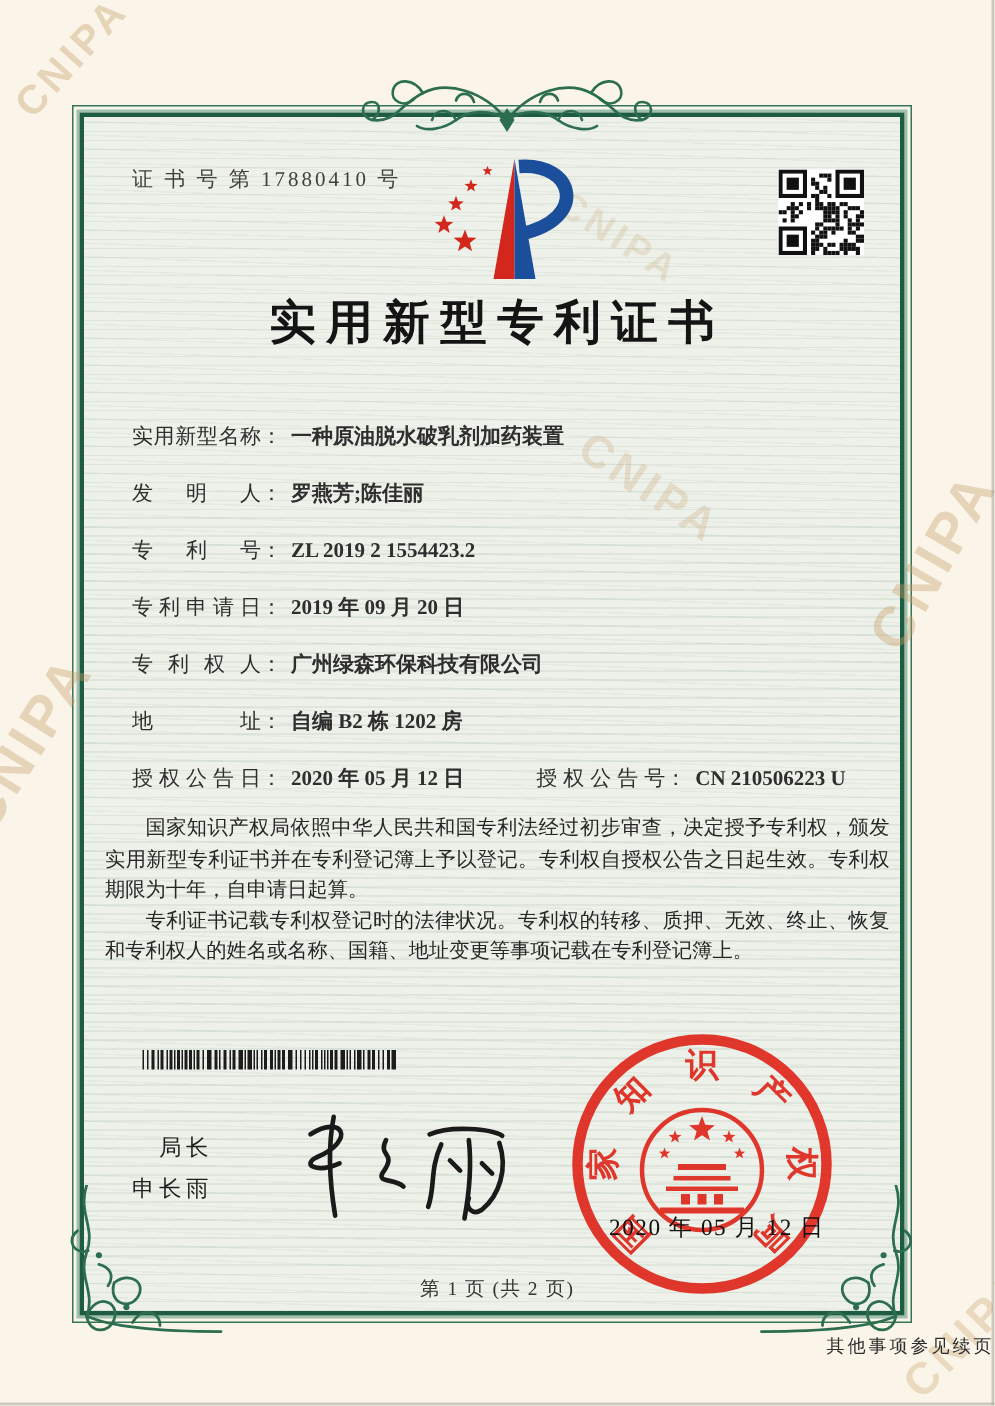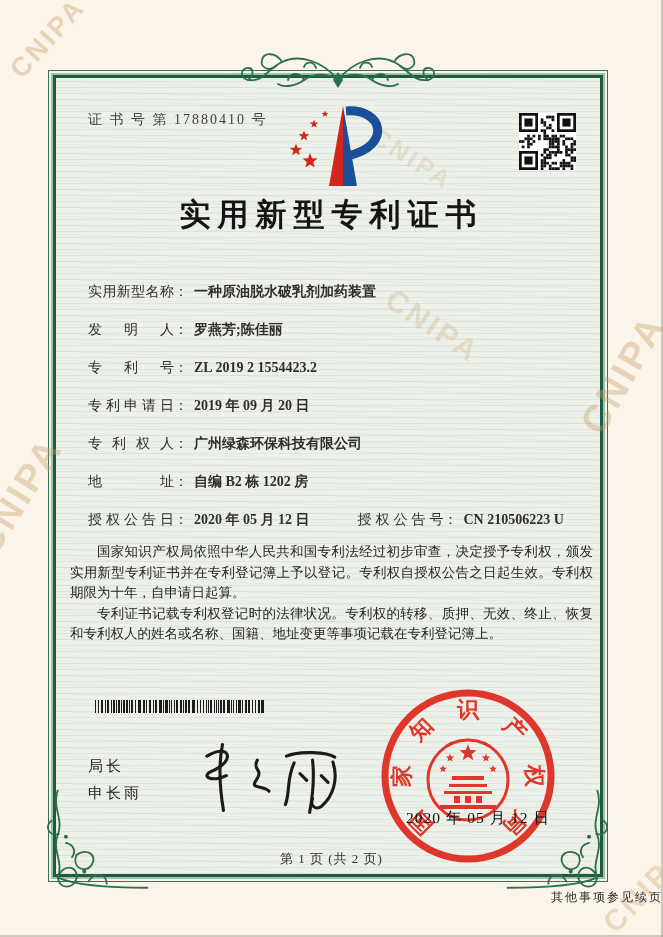--- a/index.html
+++ b/index.html
@@ -44,21 +44,21 @@
   .frow{display:flex;margin-bottom:16px;line-height:22px;}
   .flabel{width:86px;flex:none;text-align:justify;text-align-last:justify;}
   .fcolon{flex:none;}
   .fvalue{margin-left:6px;font-weight:bold;}
   .pair2{margin-left:48px;display:flex;}
   .paras{left:70px;top:542px;width:523px;font-size:13.5px;line-height:20.5px;
          text-align:justify;color:#262626;}
   .paras p{margin:0;text-indent:2em;}
   .barcode{left:95px;top:700px;width:170px;height:13px;display:flex;}
   .barcode div{height:100%;}
-  .director{left:88px;top:753px;font-size:15px;line-height:27px;letter-spacing:3px;color:#1f1f1f;}
+  .director{left:88px;top:753px;font-size:15px;line-height:27px;letter-spacing:3px;color:#1f1f1f;text-align:right;}
   .sig{left:183px;top:731px;z-index:3;}
   .seal{left:379px;top:687px;width:178px;height:178px;z-index:3;opacity:.9;}
   .seal-date{left:406px;top:808px;font-size:15.5px;letter-spacing:1px;color:#101010;z-index:4;}
   .pageno{left:0;top:850px;width:663px;text-align:center;font-size:13px;letter-spacing:1px;color:#333;}
   .footnote{left:0;top:889px;width:663px;text-align:right;font-size:12px;letter-spacing:2px;color:#2c2c2c;}
   .edge-r{right:0;top:0;width:2px;height:100%;background:rgba(152,147,132,.45);z-index:6;}
   .edge-b{left:0;bottom:0;width:100%;height:2px;background:rgba(152,147,132,.45);z-index:6;}
   .green-stroke{stroke:#2c6e4f;fill:none;stroke-width:1.8;stroke-linecap:round;}
   .green-fill{fill:#2c6e4f;}
 </style>

